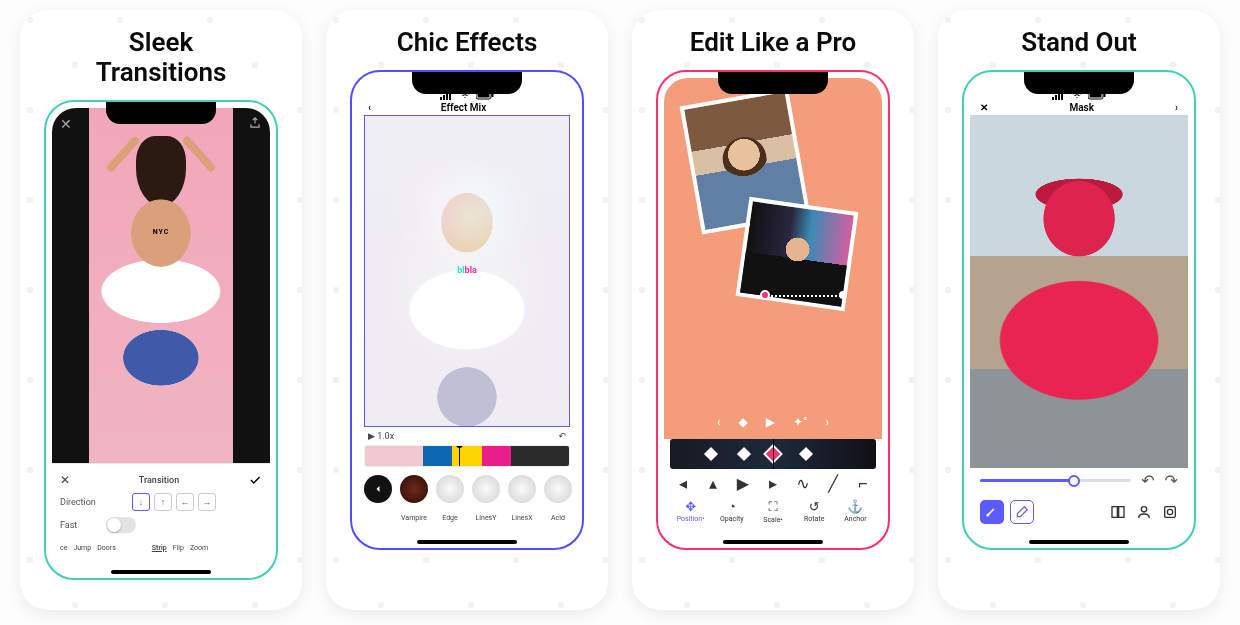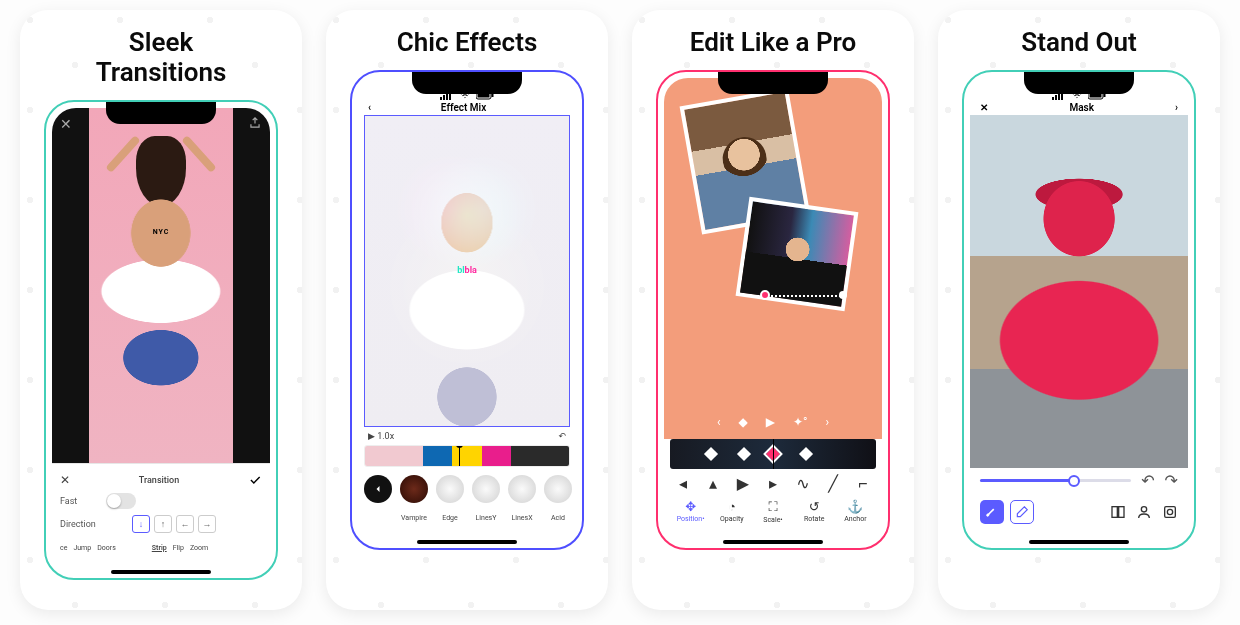--- a/index.html
+++ b/index.html
@@ -194,33 +194,33 @@
           <div class="c1-row">
             <span style="font-size:12px;">✕</span>
             <span style="flex:1;text-align:center;font-weight:500;">Transition</span>
             <span>
               <svg width="14" height="14" viewBox="0 0 24 24" fill="none" stroke="#000" stroke-width="2.5">
                   <path d="M5 12l5 5L20 7"></path>
                 </svg>
             </span>
           </div>
           <div class="c1-row">
-            <span class="lbl">Fast</span>
-            <span class="toggle"></span>
-            <span style="flex:1"></span>
-          </div>
-          <div class="c1-row">
             <span class="lbl">Direction</span>
             <div class="dir-btns">
               <span class="dir-btn sel">↓</span>
               <span class="dir-btn">↑</span>
               <span class="dir-btn">←</span>
               <span class="dir-btn">→</span>
             </div>
             <span style="width:20px"></span>
+          </div>
+          <div class="c1-row">
+            <span class="lbl">Fast</span>
+            <span class="toggle"></span>
+            <span style="flex:1"></span>
           </div>
           <div class="thumbs">
             <div class="thumb"><span class="img"></span><span class="tl">ce</span></div>
             <div class="thumb"><span class="img"></span><span class="tl">Jump</span></div>
             <div class="thumb"><span class="img"></span><span class="tl">Doors</span></div>
             <div class="thumb sel"><span class="img"></span><span class="tl">Strip</span></div>
             <div class="thumb"><span class="img"></span><span class="tl">Flip</span></div>
             <div class="thumb"><span class="img"></span><span class="tl">Zoom</span></div>
           </div>
         </div>

